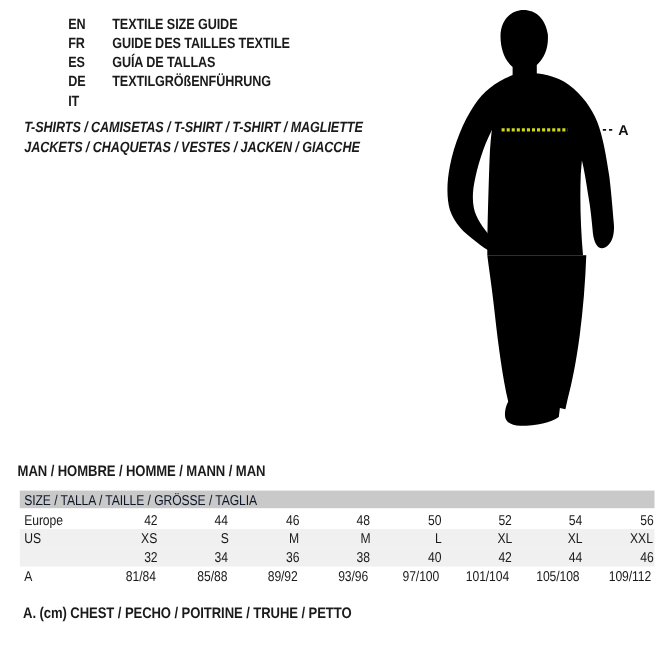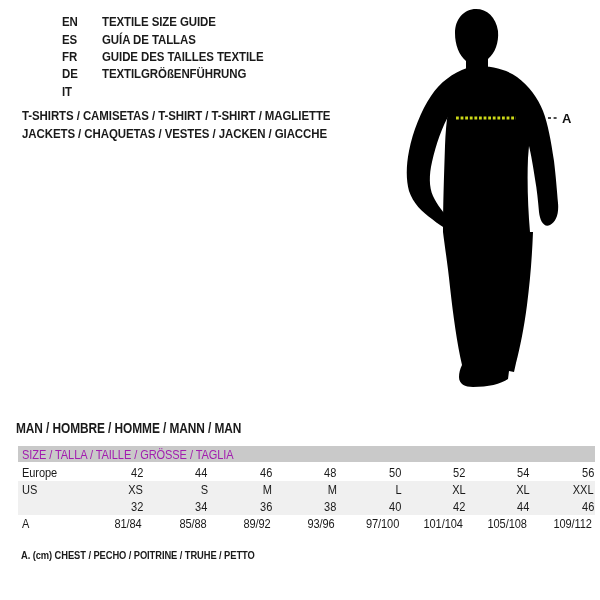--- a/index.html
+++ b/index.html
@@ -10,58 +10,58 @@
   }
   .cond{display:inline-block;transform:scaleX(.85);transform-origin:0 50%;white-space:nowrap;letter-spacing:-.1px;}
 
   
   .lang-list{position:absolute;left:22px;top:13px;font-size:13.5px;font-weight:bold;}
   .lang-row{display:flex;height:17.4px;align-items:center;padding-left:40px;}
   .lang-code{width:40px;}
 
   
   .categories{position:absolute;left:22px;top:107px;font-size:13.5px;font-weight:bold;}
-  .categories div{height:17.6px;display:flex;align-items:center;}
+  .categories div{height:17.6px;display:flex;align-items:center;font-style:italic;}
 
   
   .figure{position:absolute;left:403px;top:6px;width:170px;height:385px;}
 
   
   .section-title{position:absolute;left:16px;top:420px;font-size:14px;font-weight:bold;}
 
   
   .size-table{position:absolute;left:18px;top:446px;width:577px;font-size:13px;}
   .thead{
     background:var(--header-bg,#c9c9c9);height:16px;display:flex;align-items:center;
-    padding-left:4px;box-sizing:border-box;margin-bottom:2px;color:#a21caf;
+    padding-left:4px;box-sizing:border-box;margin-bottom:2px;color:#0f172a;
   }
   .trow{display:flex;height:17px;align-items:center;}
   .trow.shaded{background:var(--shaded-bg,#f0f0f0);}
   .tlabel{width:62px;padding-left:4px;box-sizing:border-box;}
   .tcell{flex:1;text-align:right;}
   .tcell .cond{transform-origin:50% 50%;}
 
   
-  .footnote{position:absolute;left:21px;top:549px;font-size:11px;font-weight:bold;}
+  .footnote{position:absolute;left:21px;top:549px;font-size:14px;font-weight:bold;}
 </style>
 </head>
 <body>
 
 <div class="lang-list">
   <div class="lang-row">
     <span class="lang-code"><span class="cond">EN</span></span>
     <span><span class="cond">TEXTILE SIZE GUIDE</span></span>
   </div>
   <div class="lang-row">
+    <span class="lang-code"><span class="cond">FR</span></span>
+    <span><span class="cond">GUIDE DES TAILLES TEXTILE</span></span>
+  </div>
+  <div class="lang-row">
     <span class="lang-code"><span class="cond">ES</span></span>
     <span><span class="cond">GUÍA DE TALLAS</span></span>
-  </div>
-  <div class="lang-row">
-    <span class="lang-code"><span class="cond">FR</span></span>
-    <span><span class="cond">GUIDE DES TAILLES TEXTILE</span></span>
   </div>
   <div class="lang-row">
     <span class="lang-code"><span class="cond">DE</span></span>
     <span><span class="cond">TEXTILGRÖßENFÜHRUNG</span></span>
   </div>
   <div class="lang-row">
     <span class="lang-code"><span class="cond">IT</span></span>
   </div>
 </div>
 

